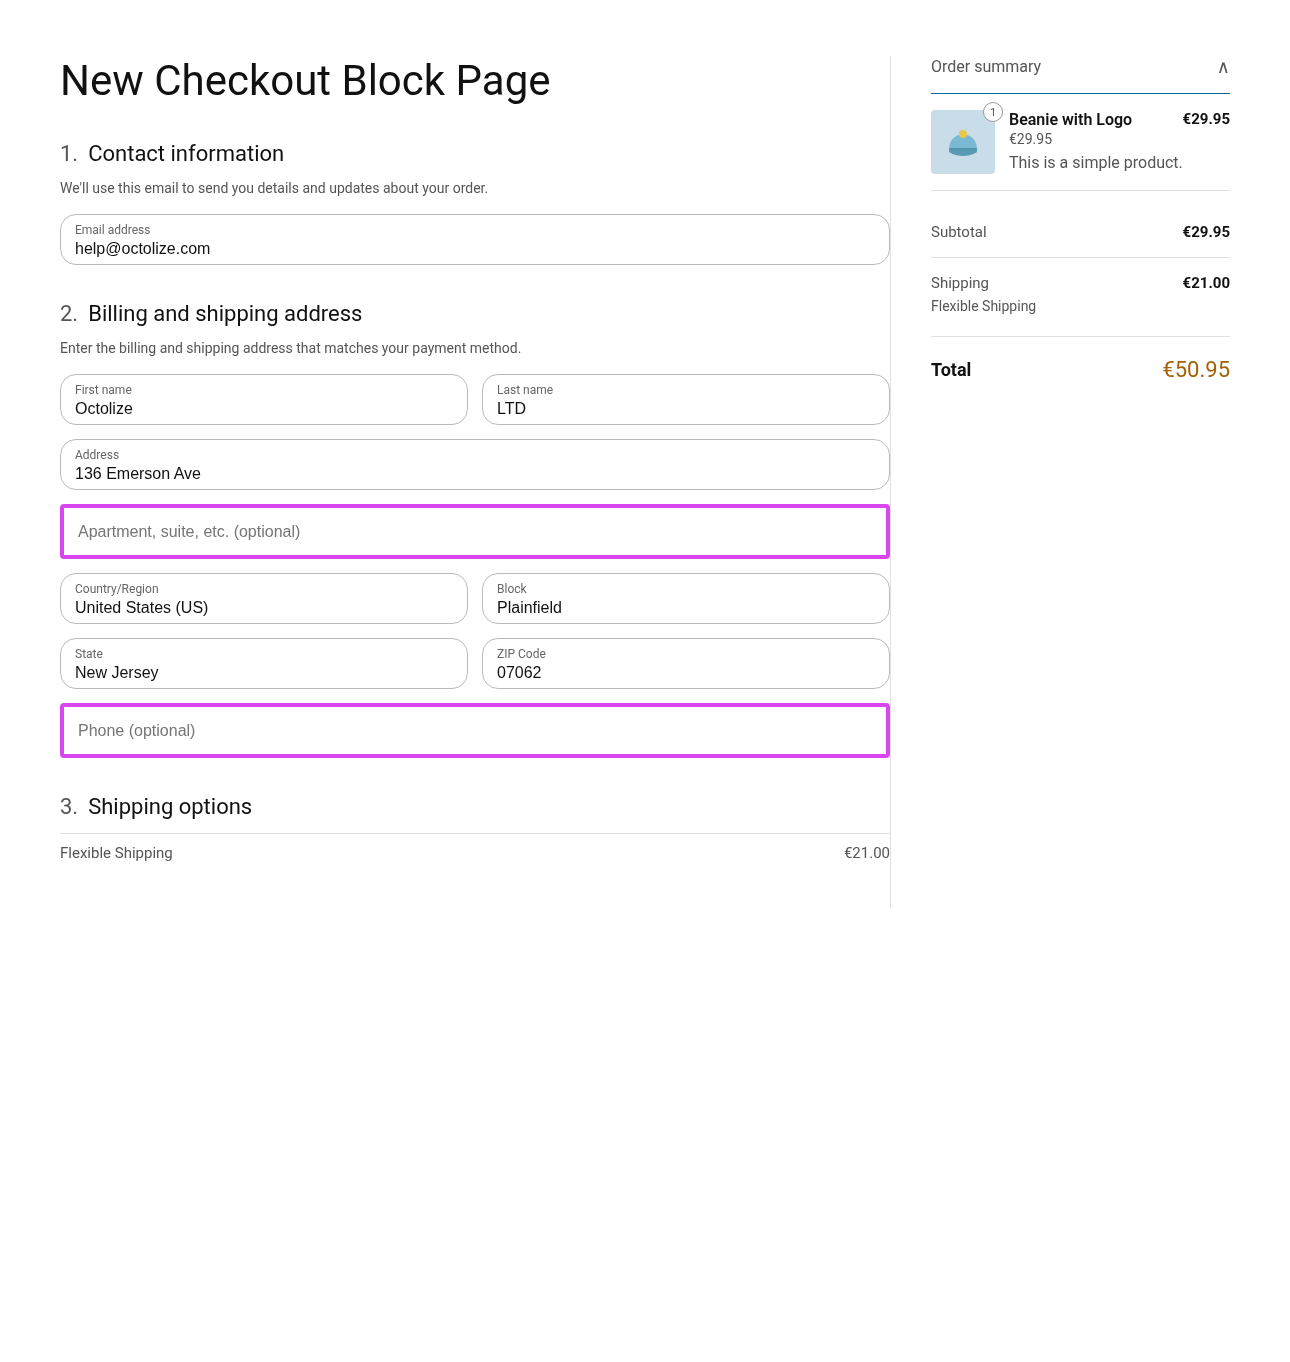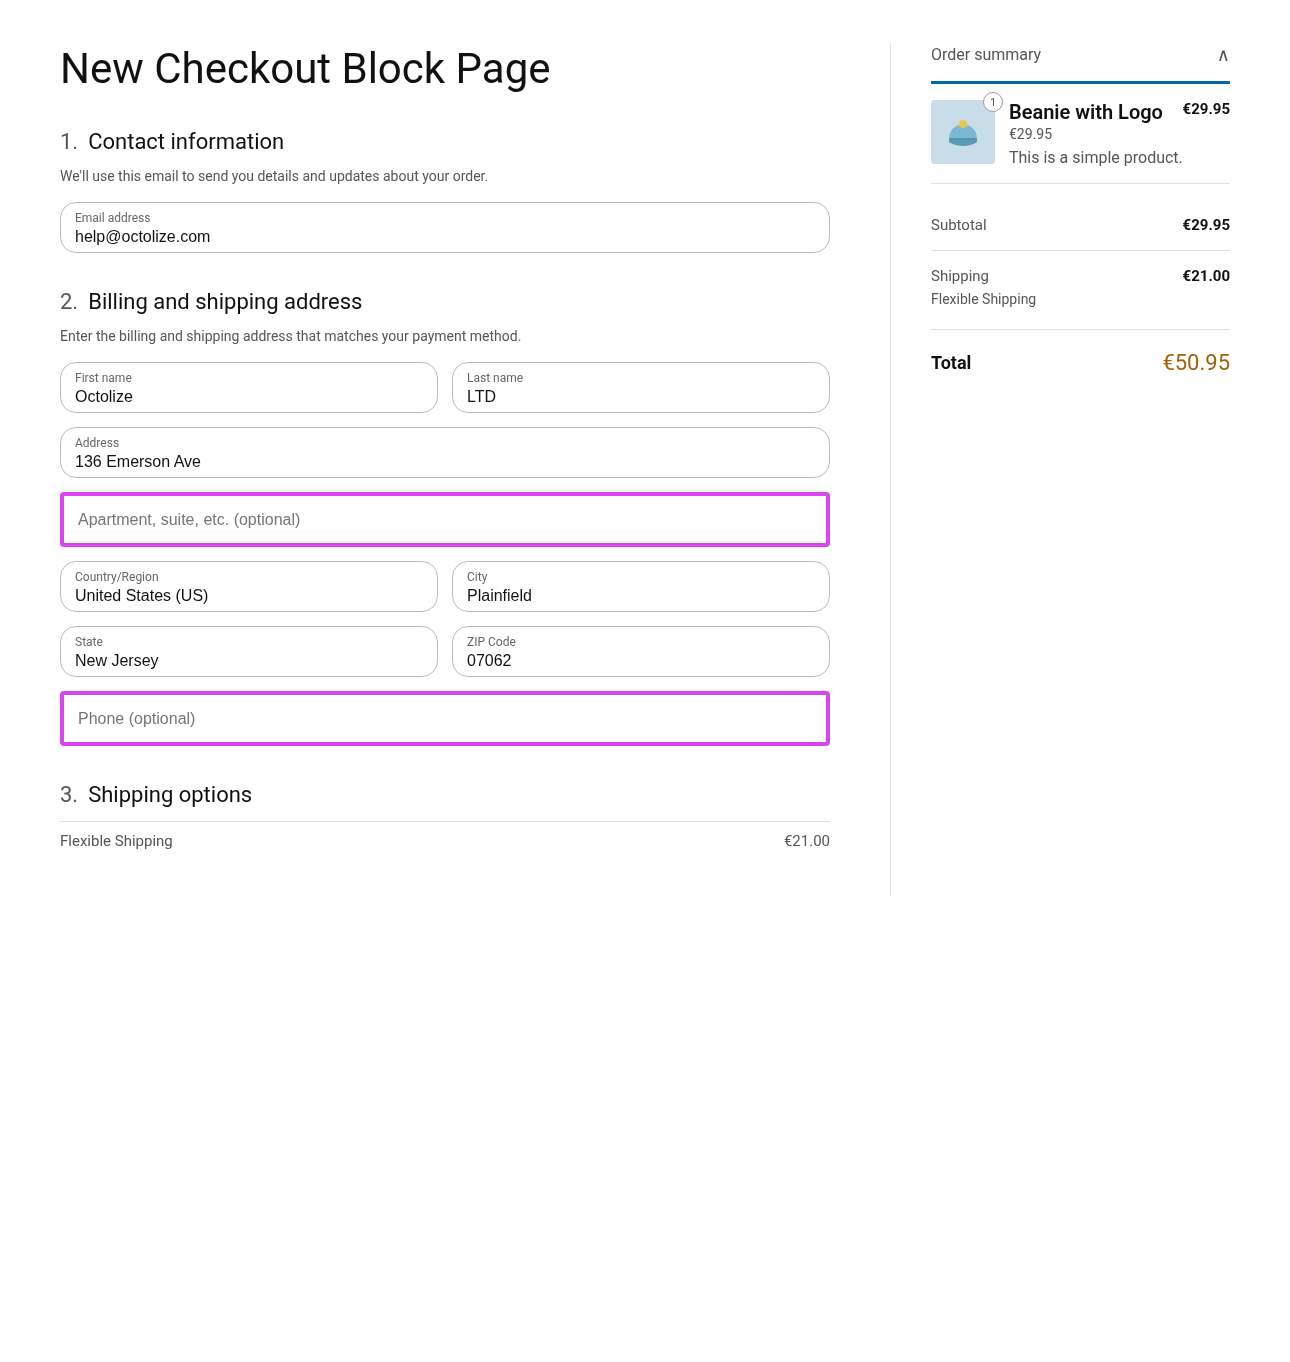--- a/index.html
+++ b/index.html
@@ -5,23 +5,22 @@
     * { box-sizing: border-box; margin: 0; padding: 0; }
     body {
       font-family: -apple-system, BlinkMacSystemFont, 'Segoe UI', Roboto, sans-serif;
       background: #fff;
       color: #333;
       font-size: 16px;
     }
     .page-wrapper {
       display: flex;
       max-width: 1290px;
-      margin: 4px auto;
+      margin: 16px auto;
       padding: 40px 60px;
-      gap: 60px;
     }
     .main-content {
       flex: 1;
       min-width: 0;
     }
     .sidebar {
       width: 340px;
       flex-shrink: 0;
       border-left: 1px solid #e0e0e0;
       padding-left: 40px;
@@ -100,21 +99,21 @@
       color: #aaa;
       background: #fff;
     }
 
     
     .order-summary-header {
       display: flex;
       justify-content: space-between;
       align-items: center;
       padding-bottom: 16px;
-      border-bottom: 3px solid #0369a1;
+      border-bottom: 1px solid #0369a1;
       margin-bottom: 16px;
     }
     .order-summary-title {
       font-size: 16px;
       color: #555;
     }
     .chevron-up {
       font-size: 18px;
       color: #555;
     }
@@ -152,21 +151,21 @@
       display: flex;
       align-items: center;
       justify-content: center;
       font-size: 11px;
       color: #555;
     }
     .product-info {
       flex: 1;
     }
     .product-name {
-      font-size: 20px;
+      font-size: 16px;
       font-weight: 600;
       color: #111;
     }
     .product-price-small {
       font-size: 14px;
       color: #555;
       margin-top: 2px;
     }
     .product-desc {
       font-size: 16px;
@@ -303,21 +302,21 @@
 
       <div class="form-row">
         <div class="form-group">
           <div class="field-wrapper">
             <label>Country/Region</label>
             <input type="text" value="United States (US)" style="">
           </div>
         </div>
         <div class="form-group">
           <div class="field-wrapper">
-            <label>City</label>
+            <label>Block</label>
             <input type="text" value="Plainfield" style="">
           </div>
         </div>
       </div>
 
       <div class="form-row">
         <div class="form-group">
           <div class="field-wrapper">
             <label>State</label>
             <input type="text" value="New Jersey" style="">

